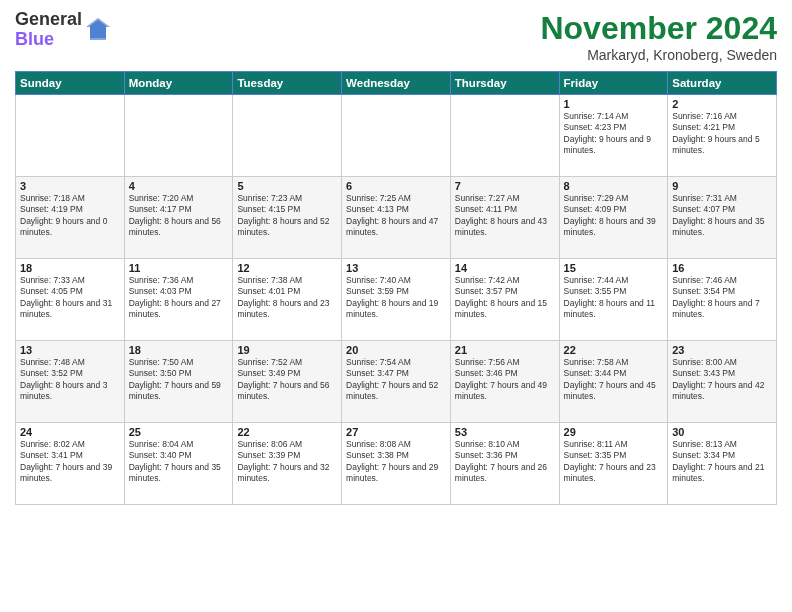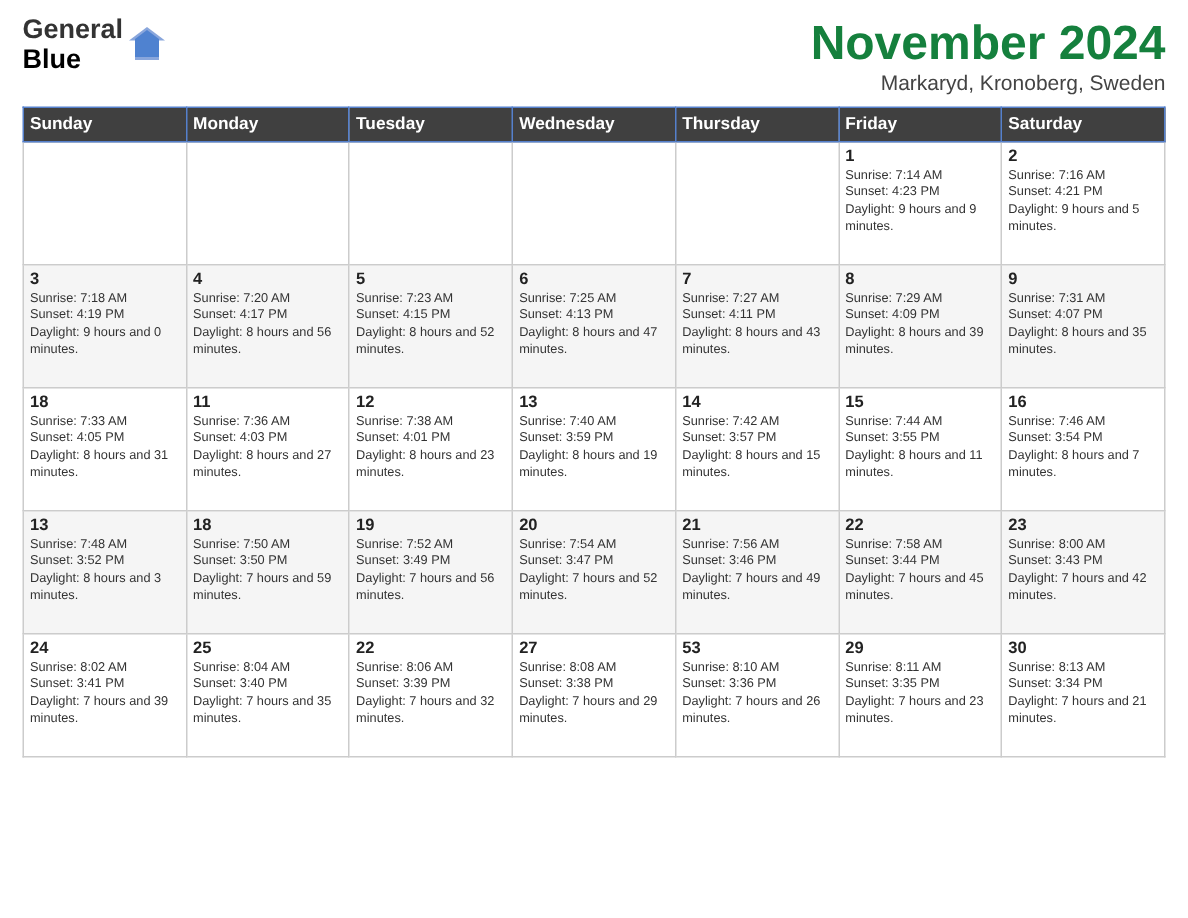--- a/index.html
+++ b/index.html
@@ -32,21 +32,21 @@
       line-height: 1.1;
     }
     .logo-general {
       font-size: 18px;
       font-weight: bold;
       color: #333;
     }
     .logo-blue {
       font-size: 18px;
       font-weight: bold;
-      color: #000000;
+      color: #8b5cf6;
     }
     .logo-icon {
       width: 24px;
       height: 24px;
       margin-left: 4px;
     }
     .title-block {
       text-align: right;
     }
     .month-title {
@@ -57,21 +57,21 @@
     .location {
       font-size: 14px;
       color: #444;
     }
     .calendar {
       width: 100%;
       border-collapse: collapse;
       table-layout: fixed;
     }
     .calendar th {
-      background: #404040;
+      background: #0f766e;
       color: #fff;
       font-size: 11.5px;
       font-weight: bold;
       padding: 5px 4px;
       text-align: left;
       border: 1px solid #5580cc;
     }
     .calendar td {
       border: 1px solid #ccc;
       vertical-align: top;

